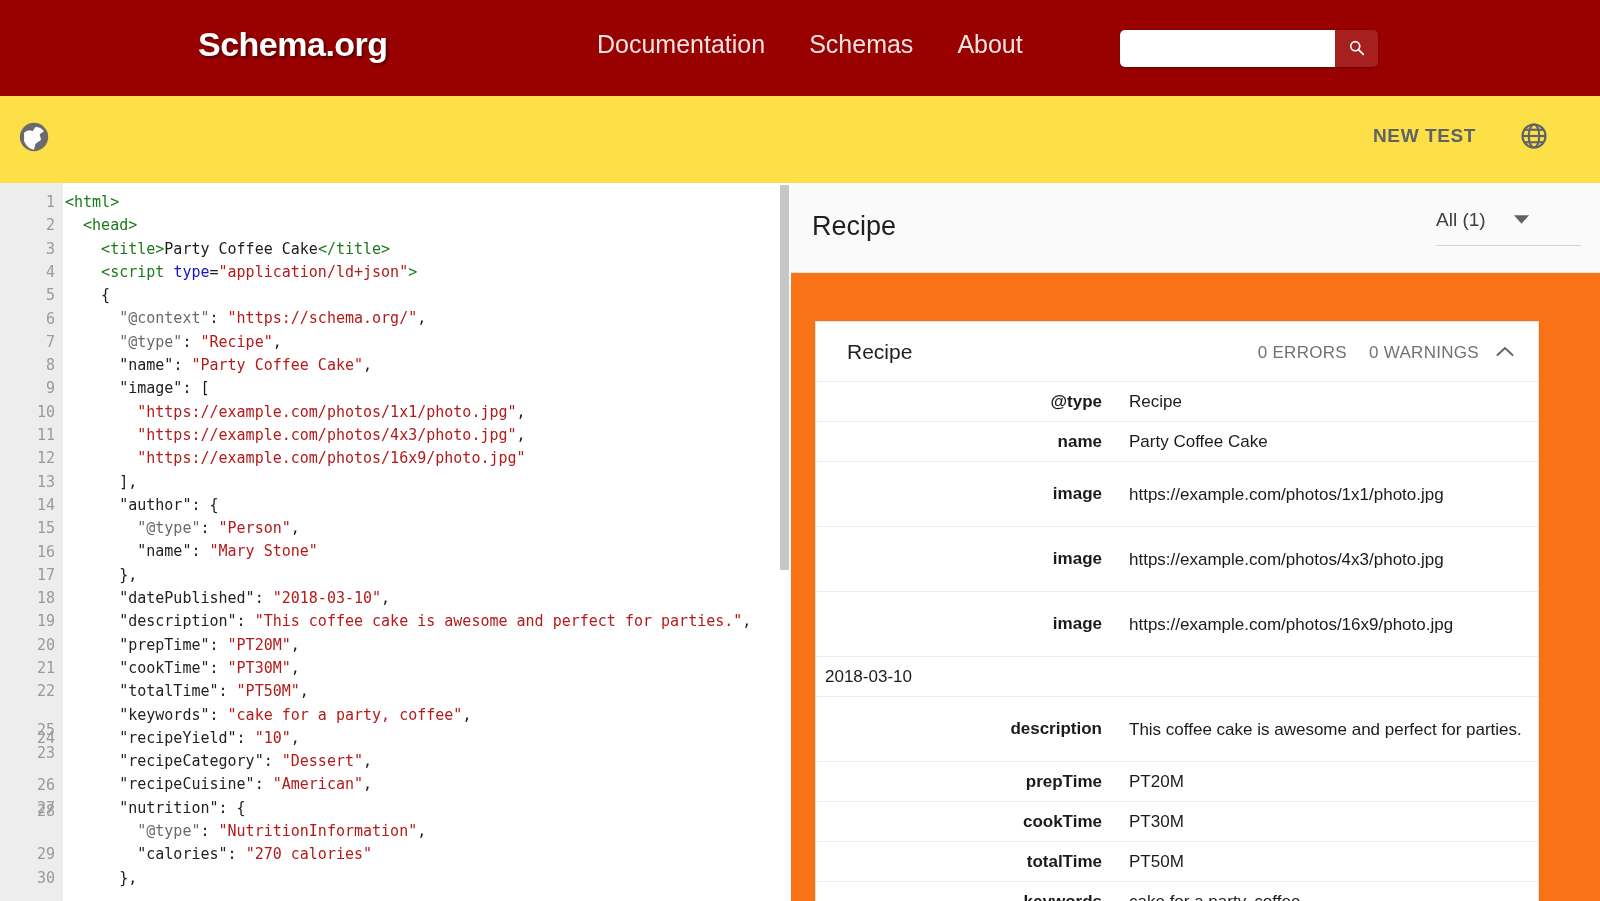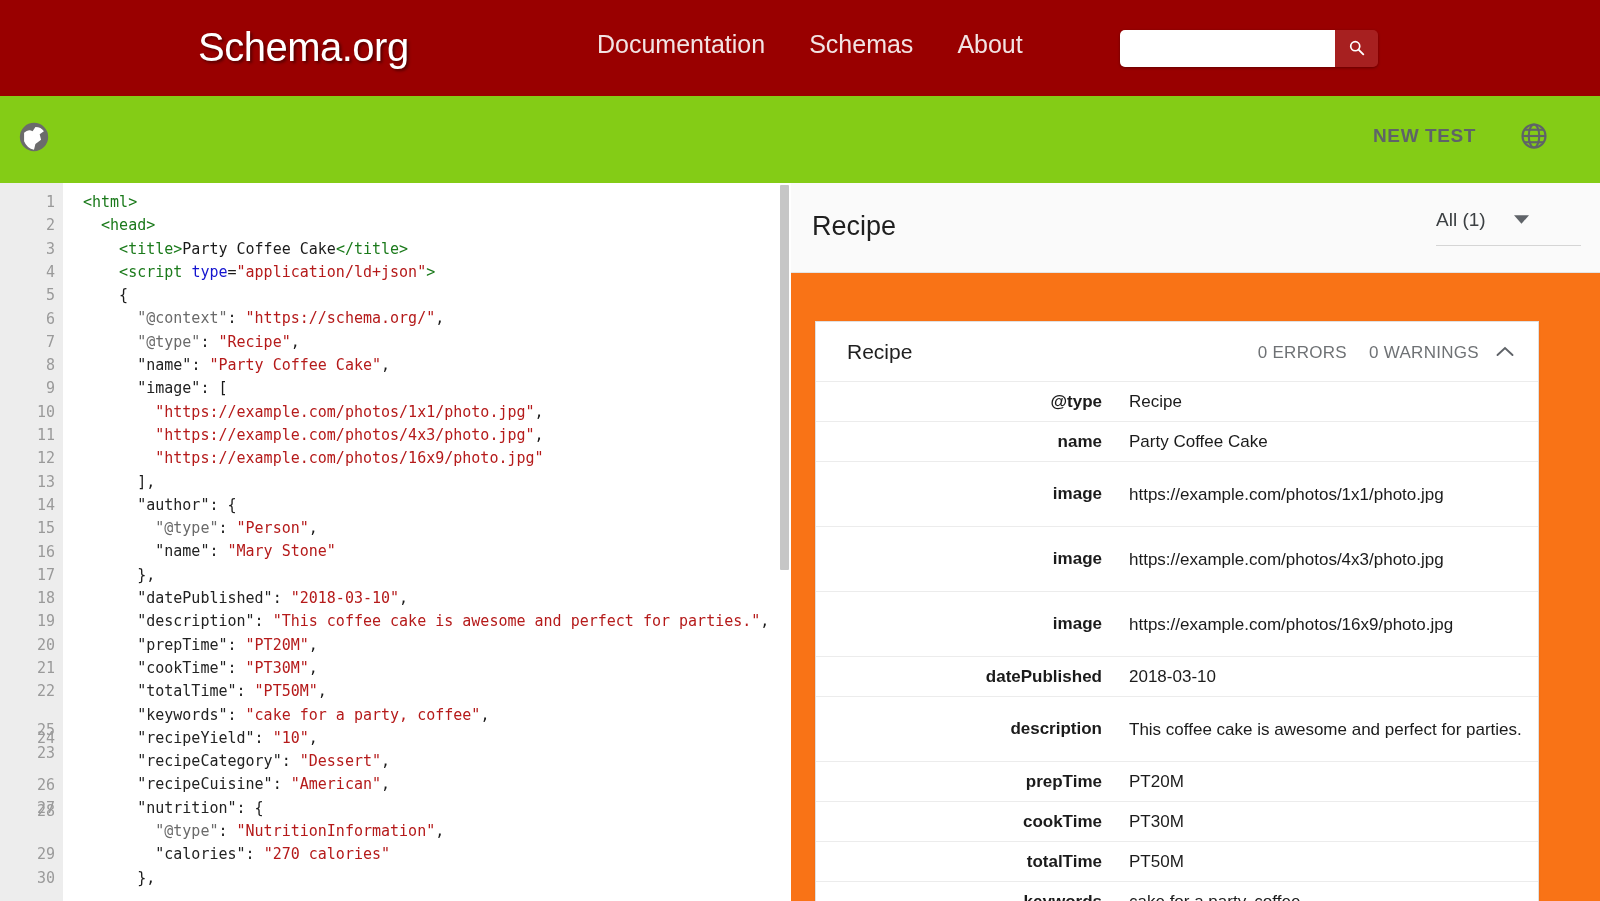--- a/index.html
+++ b/index.html
@@ -24,22 +24,22 @@
     position: absolute;
     top: 0; left: 0;
     width: 1600px;
     height: 96px;
     background: #990000;
   }
   .brand {
     position: absolute;
     left: 198px;
     top: 25px;
-    font-size: 40px;
-    font-weight: normal;
+    font-size: 34px;
+    font-weight: bold;
     color: #ffffff;
     letter-spacing: -0.5px;
     text-shadow: 2px 2px 3px rgba(0,0,0,0.45);
     font-family: "Liberation Sans", sans-serif;
   }
   .nav-links {
     position: absolute;
     left: 575px;
     top: 30px;
     display: flex;
@@ -86,21 +86,21 @@
     cursor: pointer;
     padding: 0;
   }
 
   
   .toolbar {
     position: absolute;
     top: 96px; left: 0;
     width: 1600px;
     height: 87px;
-    background: #84cc16;
+    background: #fde047;
     border-bottom: 1px solid #e2e2e2;
   }
   .toolbar-left-icon {
     position: absolute;
     left: 13px;
     top: 22px;
     width: 42px;
     height: 42px;
     display: flex;
     align-items: center;
@@ -171,21 +171,21 @@
     padding-top: 8px;
     box-sizing: border-box;
   }
   .code-line {
     font-family: "DejaVu Sans Mono", monospace;
     font-size: 15px;
     line-height: 23.3px;
     height: 23.3px;
     white-space: pre;
     color: #1a1a1a;
-    padding-left: 20px;
+    padding-left: 2px;
   }
   .tok-tag { color: #1b7a1b; }
   .tok-attr { color: #1414cf; }
   .tok-str { color: #b51a1a; }
   .tok-key { color: #222222; }
   .tok-dim { color: #6a6a6a; }
   .tok-plain { color: #1a1a1a; }
 
   .editor-scrollbar {
     position: absolute;
@@ -485,21 +485,20 @@
           </div>
           <div class="prop-row tall">
             <div class="prop-key">image</div>
             <div class="prop-val">https://example.com/photos/4x3/photo.jpg</div>
           </div>
           <div class="prop-row tall">
             <div class="prop-key">image</div>
             <div class="prop-val">https://example.com/photos/16x9/photo.jpg</div>
           </div>
           <div class="prop-row">
-            <div class="prop-key">datePublished</div>
             <div class="prop-val">2018-03-10</div>
           </div>
           <div class="prop-row tall">
             <div class="prop-key">description</div>
             <div class="prop-val">This coffee cake is awesome and perfect for parties.</div>
           </div>
           <div class="prop-row">
             <div class="prop-key">prepTime</div>
             <div class="prop-val">PT20M</div>
           </div>

